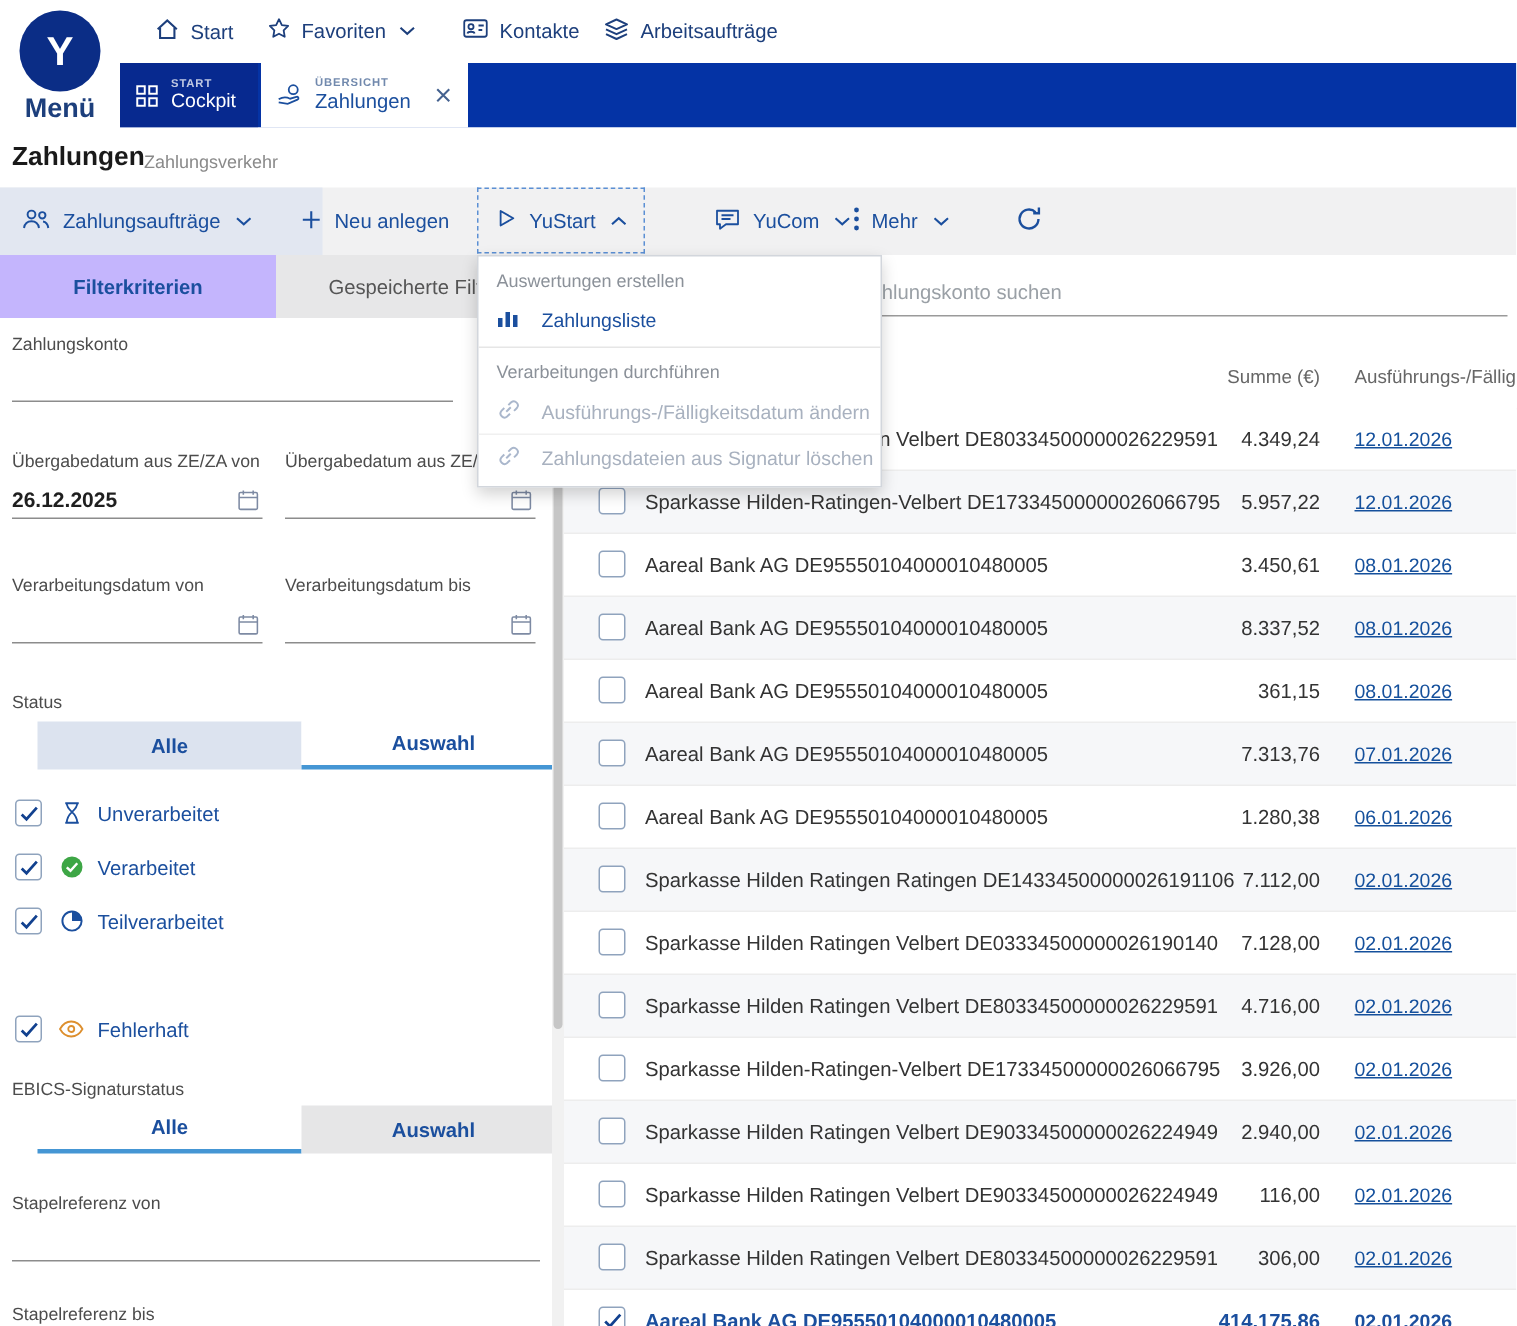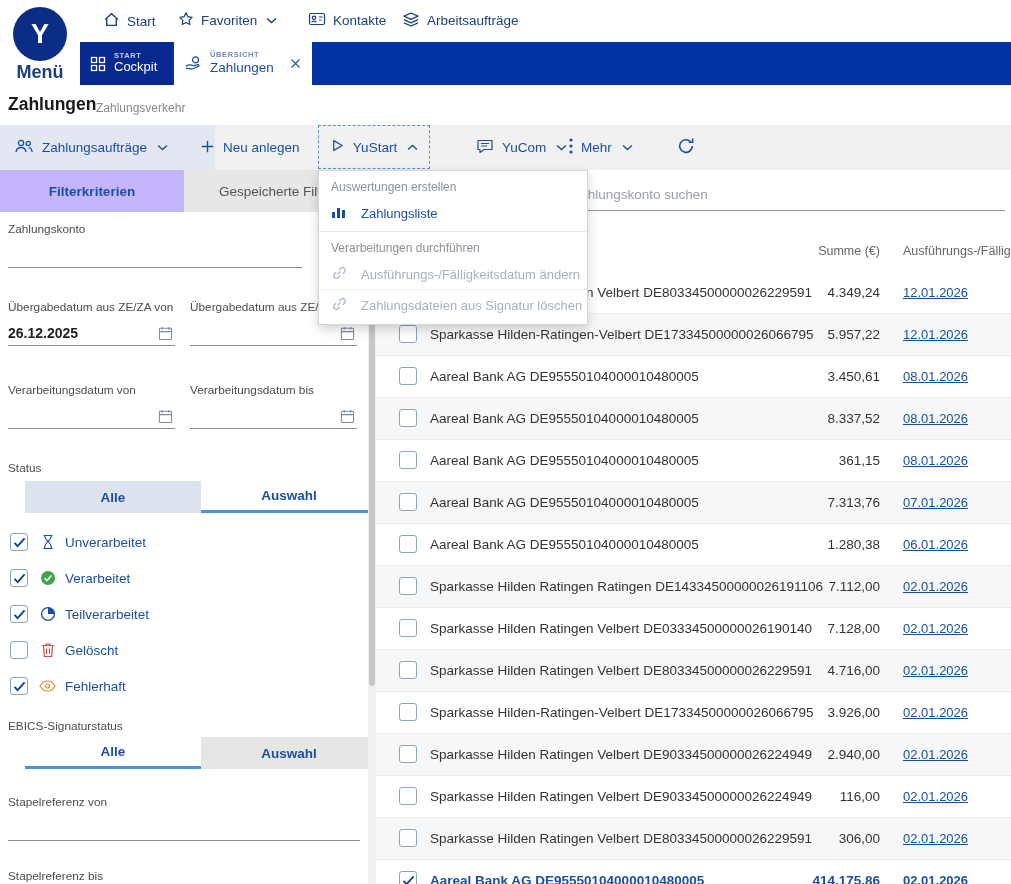--- a/index.html
+++ b/index.html
@@ -350,29 +350,20 @@
           </svg>
         </span>
       <span class="sico">
           <svg width="16" height="16" viewBox="0 0 16 16">
             <circle cx="8" cy="8" r="6.4" fill="none" stroke="#1b4f9e" stroke-width="1.3"></circle>
             <path d="M8 8V1.6A6.4 6.4 0 0 1 14.4 8Z" fill="#1b4f9e"></path>
           </svg>
         </span>
       <span class="stxt">Teilverarbeitet</span>
     </div>
-    <div class="sitem" style="top:463px">
-      <span class="cbx"></span>
-      <span class="sico">
-          <svg width="14" height="16" viewBox="0 0 14 16" fill="none" stroke="#c0504a" stroke-width="1.2">
-            <path d="M1 3.5h12M5 3.5V2h4v1.5M2.5 3.5l.8 11h7.4l.8-11M5.5 6.5v5.5M8.5 6.5v5.5"></path>
-          </svg>
-        </span>
-      <span class="stxt">Gelöscht</span>
-    </div>
     <div class="sitem" style="top:499px">
       <span class="cbx">
           <svg width="13" height="11" viewBox="0 0 14 12" fill="none">
             <path d="M1.5 6.5 5 10 12.5 1.5" stroke="#12418f" stroke-width="2"></path>
           </svg>
         </span>
       <span class="sico">
           <svg width="17" height="12" viewBox="0 0 17 12" fill="none" stroke="#dd8f2e" stroke-width="1.2">
             <path d="M1 6c2-3.6 4.8-5 7.5-5S14 2.4 16 6c-2 3.6-4.8 5-7.5 5S3 9.6 1 6z"></path>
             <circle cx="8.5" cy="6" r="2"></circle>

